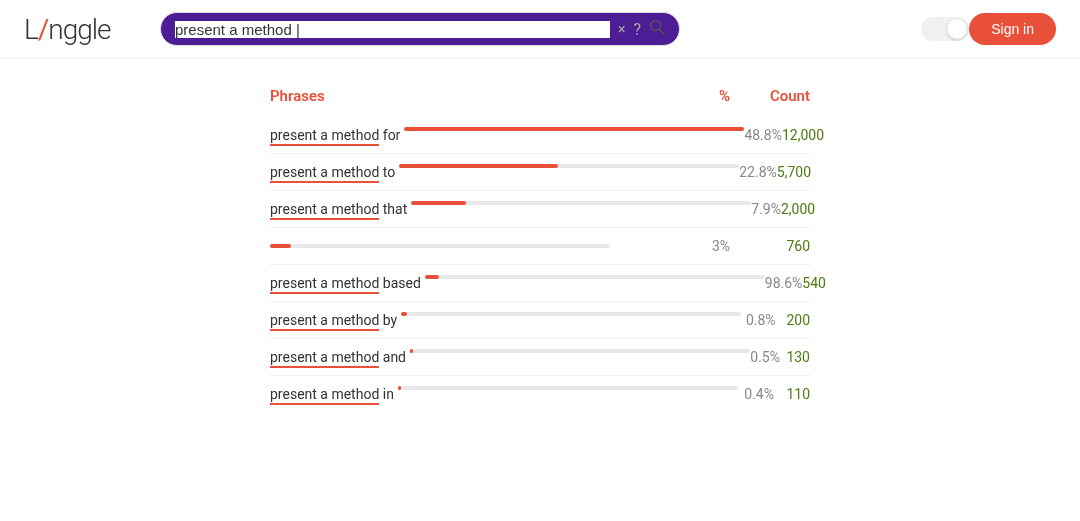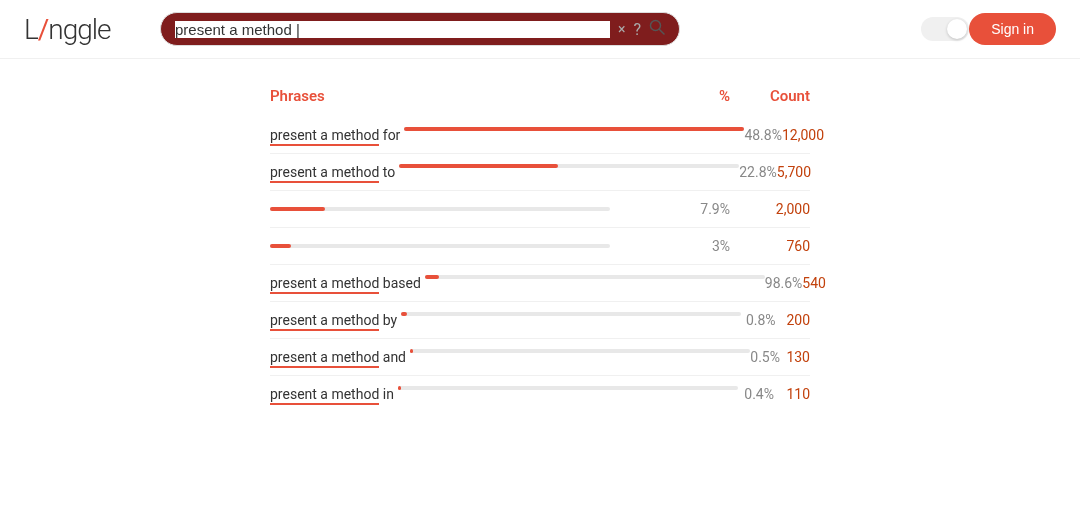--- a/index.html
+++ b/index.html
@@ -38,21 +38,21 @@
 
     .search-container {
       display: flex;
       align-items: center;
       border: 1px solid #ddd;
       border-radius: 24px;
       padding: 6px 14px;
       gap: 8px;
       flex: 1;
       max-width: 520px;
-      background: #7f1d1d;
+      background: #4c1d95;
     }
 
     .search-input {
       border: none;
       outline: none;
       font-size: 15px;
       flex: 1;
       color: #333;
     }
 
@@ -198,21 +198,21 @@
       width: 80px;
       text-align: right;
       font-size: 14px;
       color: #888;
     }
 
     .count-cell {
       width: 80px;
       text-align: right;
       font-size: 14px;
-      color: #c2410c;
+      color: #4d7c0f;
     }
 
     .row-divider {
       height: 1px;
       background: #f0f0f0;
       margin: 0;
     }
   </style>
 </head>
 <body>
@@ -280,20 +280,23 @@
         </div>
       </div>
       <div class="percent-cell">22.8%</div>
       <div class="count-cell">5,700</div>
     </div>
     <div class="row-divider"></div>
   </div>
       <div>
     <div class="result-row">
       <div class="phrase-cell">
+        <div class="phrase-text">
+          <span class="underlined">present a method</span><span> that</span>
+        </div>
         <div class="bar-container">
           <div class="bar-fill" style="width:16.188524590163937%"></div>
         </div>
       </div>
       <div class="percent-cell">7.9%</div>
       <div class="count-cell">2,000</div>
     </div>
     <div class="row-divider"></div>
   </div>
       <div>

